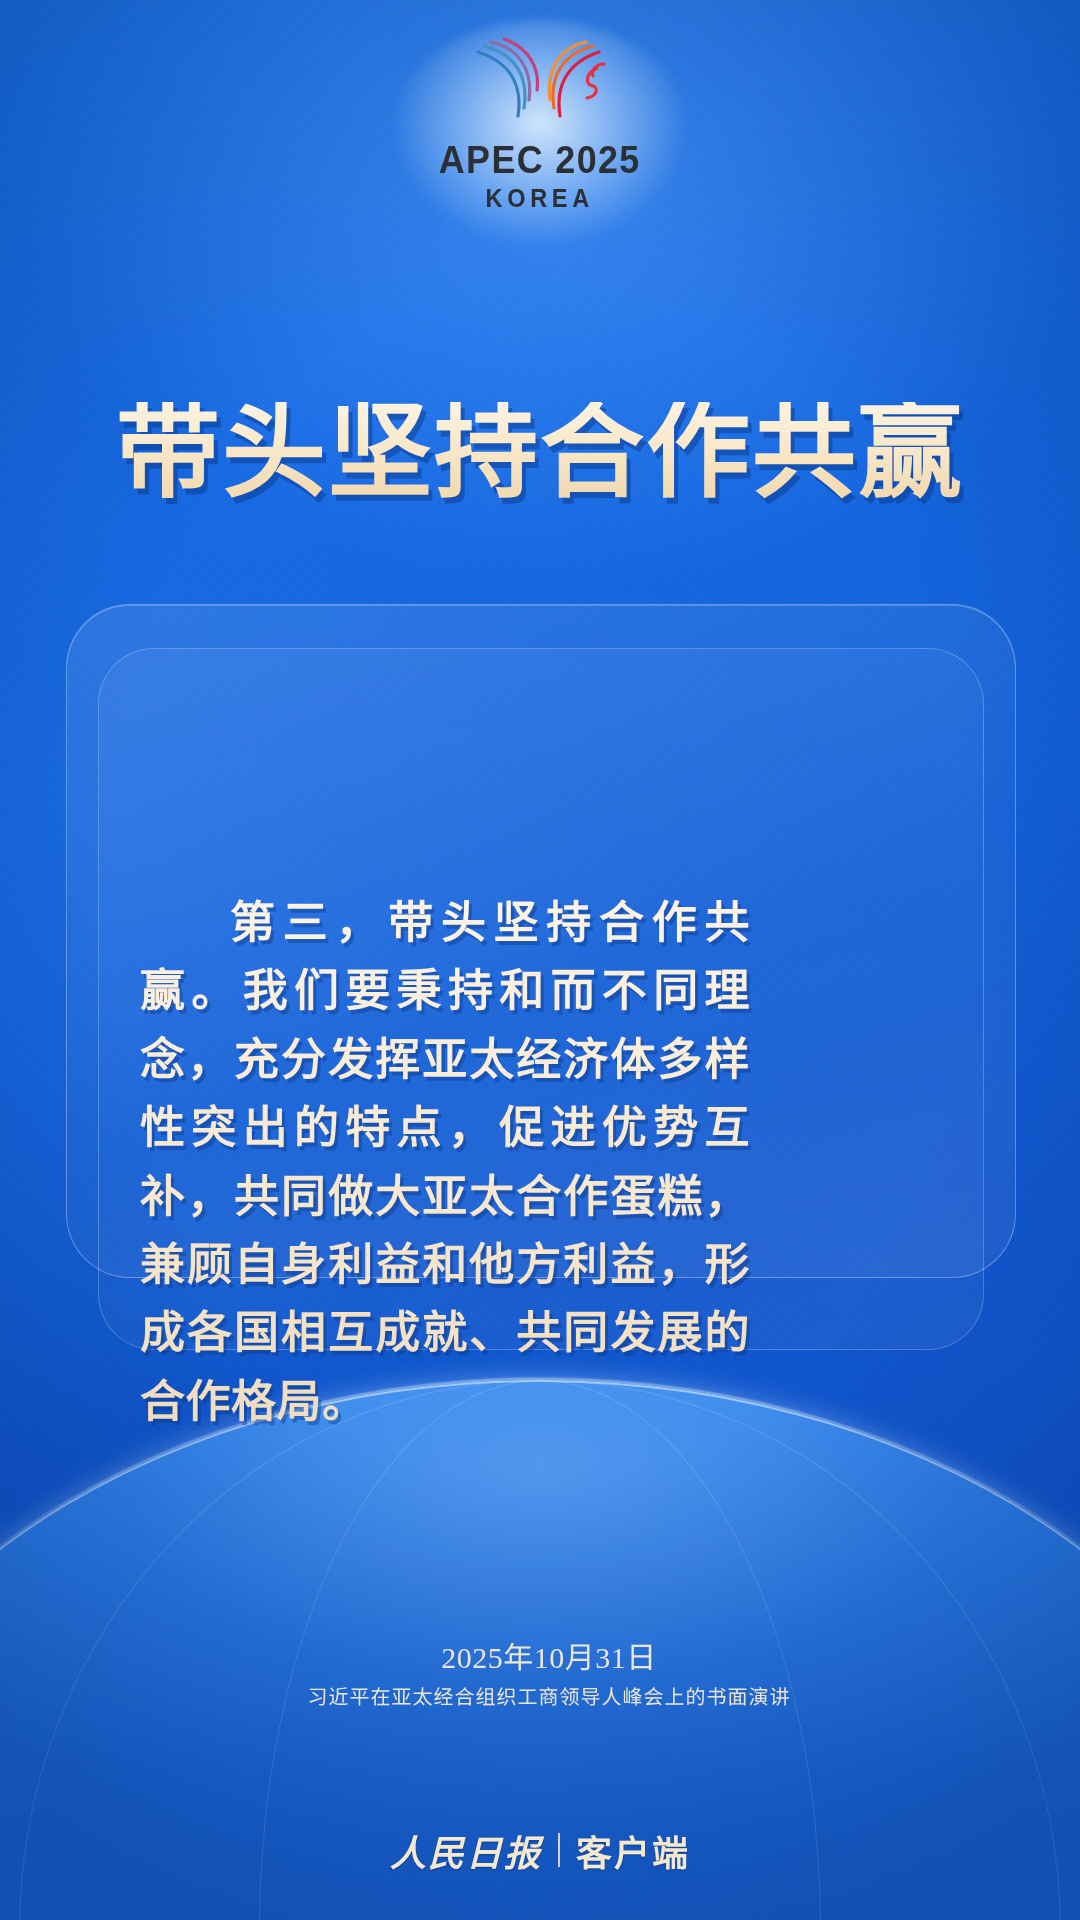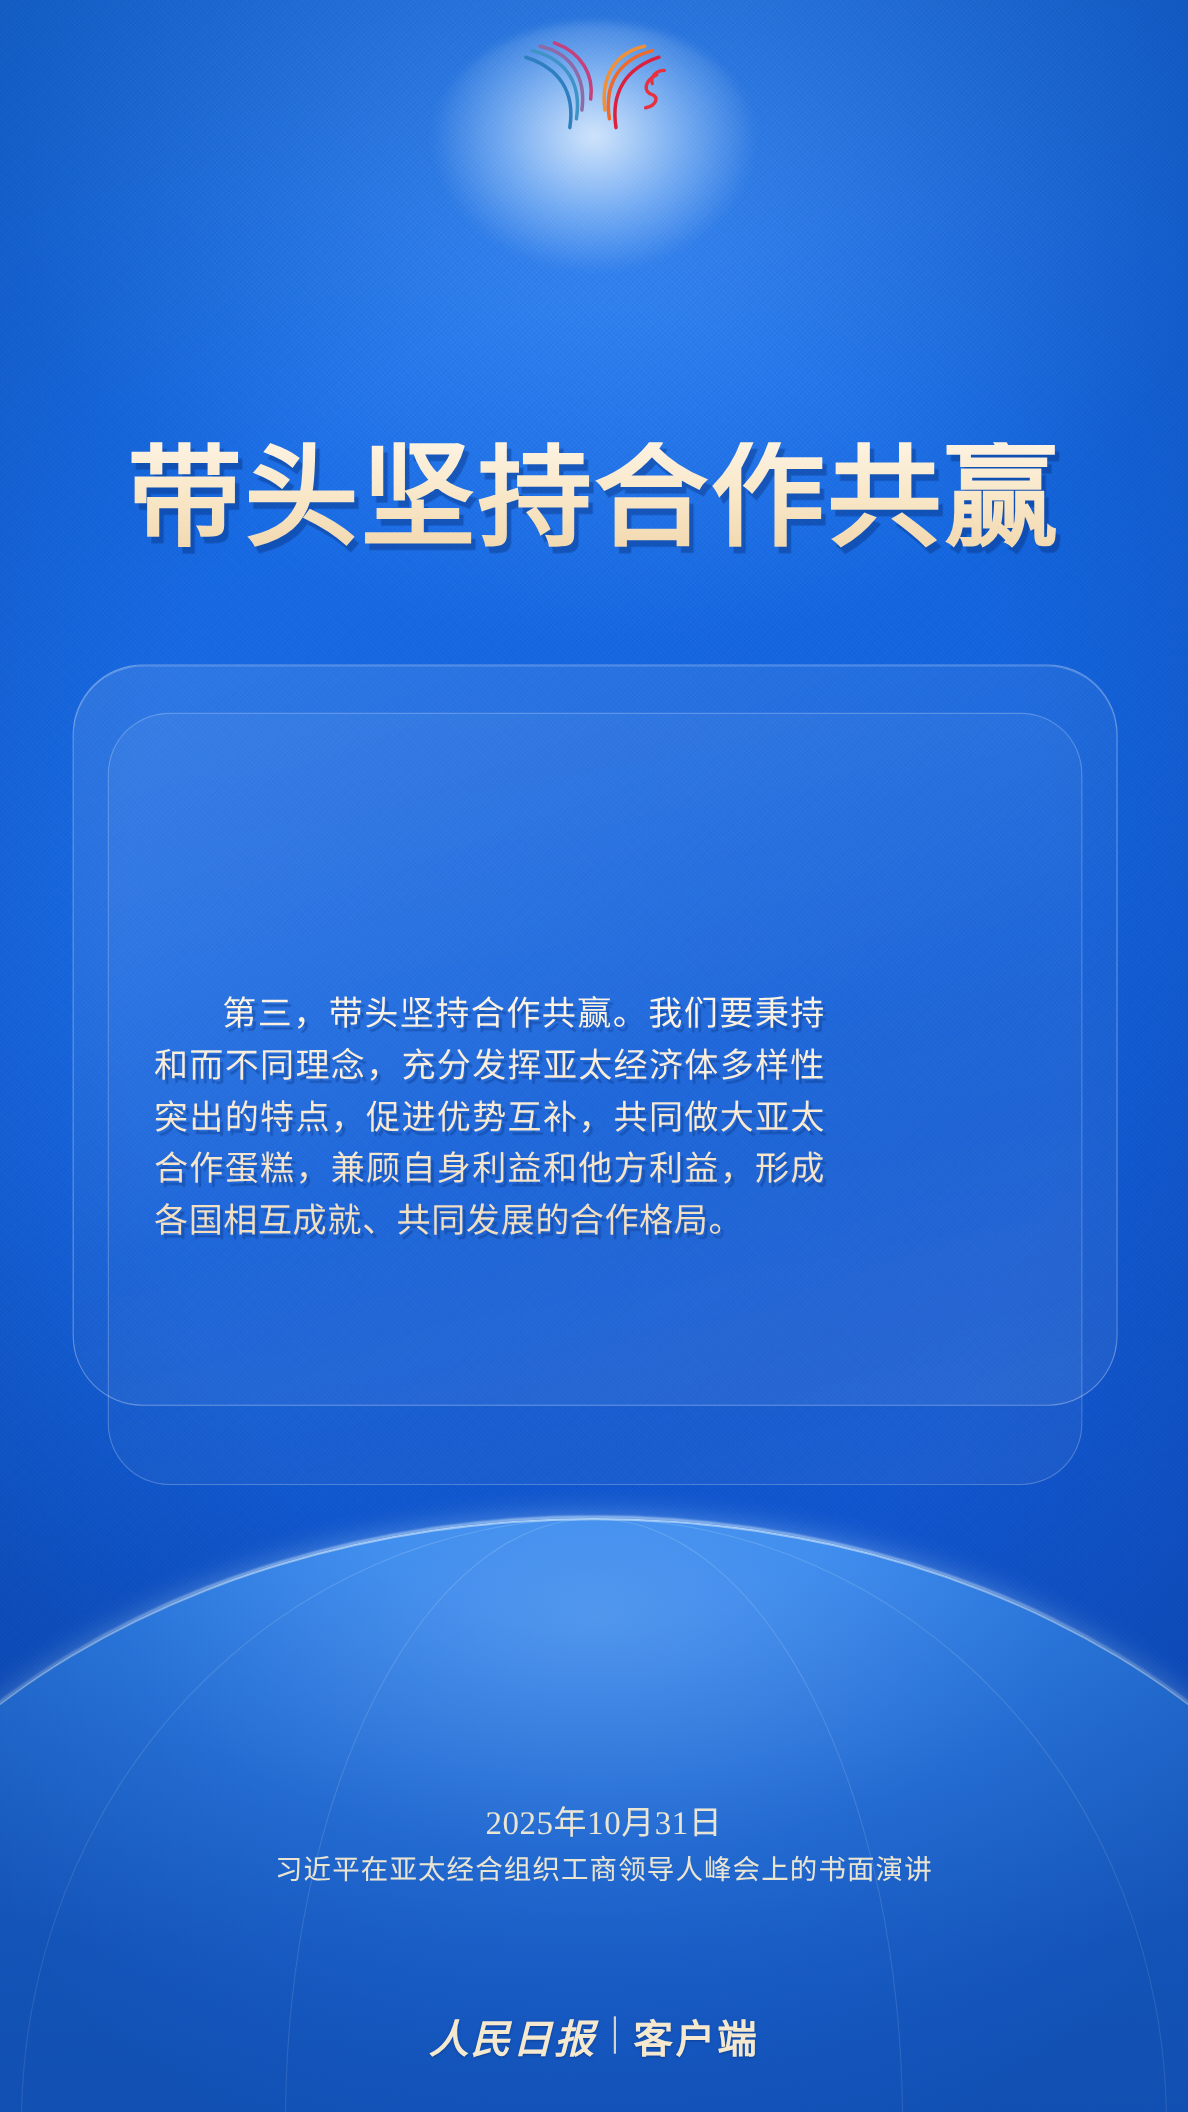--- a/index.html
+++ b/index.html
@@ -80,44 +80,44 @@
     box-shadow:inset 0 1px 0 rgba(255,255,255,.22);
   }
   .card-inner{
     position:absolute;left:98px;top:648px;width:884px;height:700px;
     border-radius:56px;
     border:1.5px solid rgba(255,255,255,.22);
     background:linear-gradient(170deg, rgba(255,255,255,.055) 0%, rgba(255,255,255,.015) 60%, rgba(255,255,255,.05) 100%);
   }
 
   .body-text{
-    position:absolute;left:140px;top:868px;width:610px;
+    position:absolute;left:140px;top:844px;width:610px;
     font-family:"DejaVu Serif","Liberation Serif",serif;
-    font-weight:400;
-    font-size:31px;
+    font-weight:700;
+    font-size:45px;
     line-height:1.52;
     letter-spacing:0.5px;
     text-align:justify;
     text-justify:inter-ideograph;
     color:#f6e7cf;
     background:linear-gradient(180deg,#fdf4e6 0%,#f7e8d0 55%,#f0dcbd 100%);
     -webkit-background-clip:text;background-clip:text;
     -webkit-text-fill-color:transparent;
     filter:drop-shadow(3px 4px 0 rgba(10,52,130,.40));
     text-indent:2em;
   }
 
   
   .attrib{
     position:absolute;left:18px;right:0;top:1638px;text-align:center;
     font-family:"Liberation Serif","DejaVu Serif",serif;
     color:#f3ead3;
   }
   .attrib .date{font-size:30px;line-height:1.35;letter-spacing:.5px;opacity:.96;}
-  .attrib .src{font-size:25px;line-height:1.45;letter-spacing:1px;margin-top:4px;opacity:.96;}
+  .attrib .src{font-size:20px;line-height:1.45;letter-spacing:1px;margin-top:4px;opacity:.96;}
 
   
   .globe{
     position:absolute;left:50%;bottom:-560px;transform:translateX(-50%);
     width:1500px;height:1100px;border-radius:50%;
     background:
       radial-gradient(ellipse 70% 50% at 50% 8%, rgba(190,225,255,.30) 0%, rgba(120,180,255,.10) 40%, rgba(60,130,240,0) 70%),
       linear-gradient(180deg,#2f86f0 0%, #1c68d8 35%, #1050bd 100%);
     box-shadow:0 -2px 26px rgba(180,220,255,.45), inset 0 2px 0 rgba(225,242,255,.55);
     opacity:.92;
@@ -187,20 +187,24 @@
         <path d="M57 11 C82 20 93 40 90 62" stroke="#c4417e" stroke-width="3.2" stroke-linecap="round"></path>
 
         <path d="M139 14 C112 20 99 42 103 72" stroke="#f0913a" stroke-width="3.2" stroke-linecap="round"></path>
         <path d="M146 18 C116 26 102 48 107 80" stroke="#ee6a2c" stroke-width="3.2" stroke-linecap="round"></path>
         <path d="M152 24 C122 34 108 56 113 88" stroke="#dc2140" stroke-width="3.2" stroke-linecap="round"></path>
 
         <path d="M150 40 C138 46 138 56 146 58 C152 60 150 68 140 70" stroke="#e8303f" stroke-width="3.2" stroke-linecap="round"></path>
         <path d="M157 36 C149 36 144 42 146 48" stroke="#e8303f" stroke-width="3" stroke-linecap="round"></path>
       </svg>
     </div>
+    <div class="logo-text">
+      <div class="logo-apec">APEC 2025</div>
+      <div class="logo-korea">KOREA</div>
+    </div>
   </div>
 
   <h1 class="headline">带头坚持合作共赢</h1>
 
   <div class="card-outer"></div>
   <div class="card-inner"></div>
   <p class="body-text">第三，带头坚持合作共赢。我们要秉持和而不同理念，充分发挥亚太经济体多样性突出的特点，促进优势互补，共同做大亚太合作蛋糕，兼顾自身利益和他方利益，形成各国相互成就、共同发展的合作格局。</p>
 
   <div class="attrib">
     <div class="date">2025年10月31日</div>

